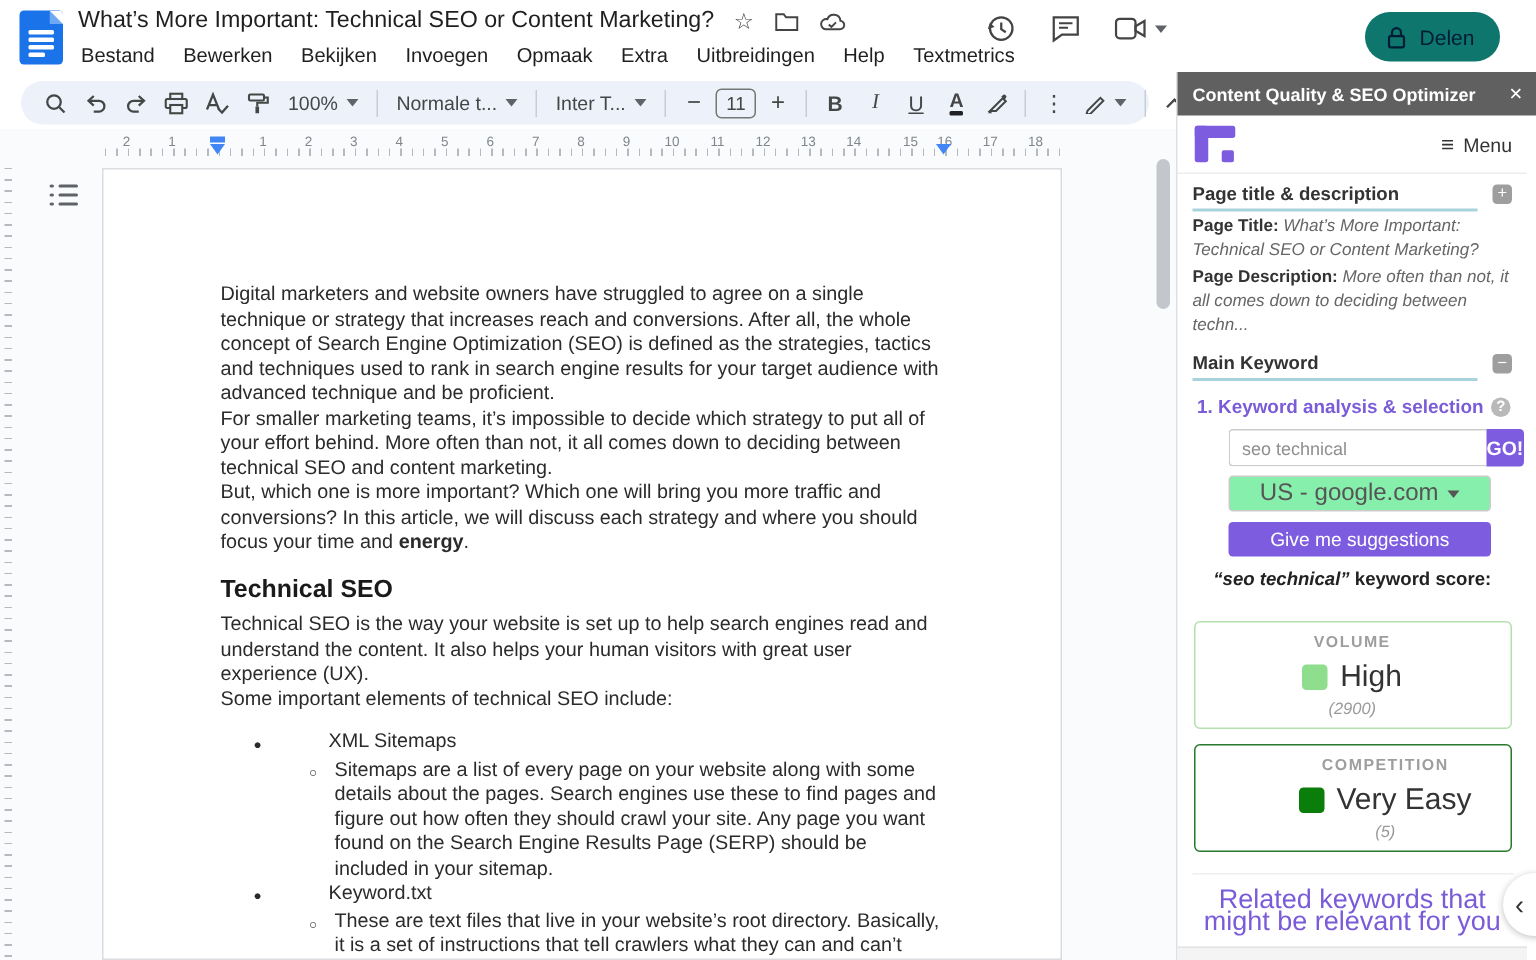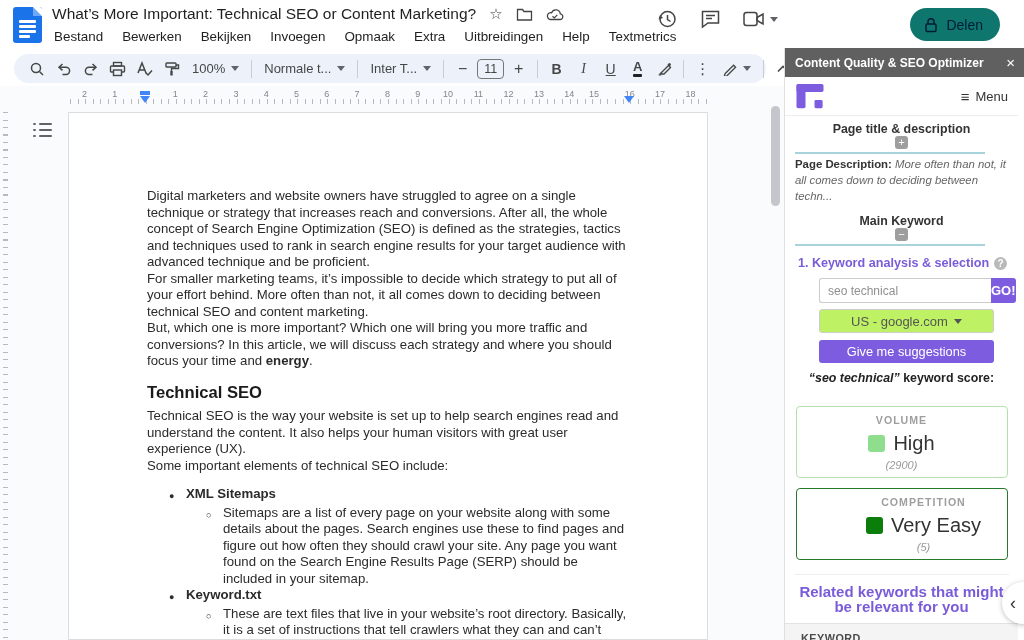--- a/index.html
+++ b/index.html
@@ -58,66 +58,66 @@
   .outline-btn i:nth-child(1){ top:1px; } .outline-btn i:nth-child(2){ top:7px; } .outline-btn i:nth-child(3){ top:13px; }
   .page { position:absolute; left:68px; top:26px; width:640px; height:528px; background:#fff; border:1px solid #dadce0; }
   .doc-scrollbar { position:absolute; left:771px; top:20px; width:9px; height:100px; background:#c3c7cc; border-radius:5px; cursor:grab; }
 
   .doc-body { position:absolute; left:78px; top:75px; width:483px; font-size:13.2px; line-height:16.5px; color:#2b2b2b; }
   .doc-body p { margin:0; }
   .doc-h2 { font-size:16.6px; font-weight:700; color:#1a1a1a; margin:15px 0 7px 0; }
   .doc-list { margin-top:12px; }
   .li-main { display:flex; }
   .li-main .mk { flex:0 0 17px; margin-left:22px; font-size:9px; padding-top:2px; }
-  .li-main .tt { font-weight:700; }
+  .li-main .tt { font-weight:400;margin-left:33px; }
   .li-sub { display:flex; }
   .li-sub .mk { flex:0 0 17px; margin-left:59px; font-size:9px; padding-top:2px; color:#2b2b2b; }
   .li-sub .tx { flex:1; }
 
   
   .sidebar { position:absolute; left:784px; top:48px; width:260px; height:592px; background:#fff; border-left:1px solid #e0e0e0; }
   .sb-header { position:absolute; left:0; top:0; width:240px; height:29px; background:#606060; display:flex; align-items:center; justify-content:space-between; padding:0 10px; }
   .sb-header .sb-title { color:#fff; font-size:12px; font-weight:700; }
   .sb-close { color:#fff; font-size:15px; cursor:pointer; line-height:1; }
   .sb-scrolltrack { position:absolute; right:0; top:29px; width:7px; height:563px; background:#f1f1f1; }
   .sb-scrollthumb { position:absolute; right:0; top:34px; width:7px; height:148px; background:#c4c4c4; cursor:grab; }
   .sb-body { position:absolute; left:0; top:29px; width:233px; }
   .logo-row { display:flex; align-items:center; justify-content:space-between; padding:6px 10px 5px 10px; border-bottom:1px solid #ededed; }
   .menu-link { display:flex; align-items:center; gap:6px; font-size:13px; color:#333; cursor:pointer; }
   .menu-link .hb { font-size:15px; font-weight:700; }
   .sb-section { padding:6px 10px 0 10px; }
-  .sec-head-row { display:flex; align-items:center; justify-content:space-between;flex-direction:column; }
+  .sec-head-row { display:flex; align-items:flex-end; justify-content:space-between; }
   .sec-head { font-size:12.4px; font-weight:700; color:#333; }
   .teal-line { height:2px; background:#a9d3dc; margin-top:3px; }
   .sq-btn { width:13px; height:13px; background:#9e9e9e; border-radius:3px; color:#fff; font-size:11px; line-height:12px; text-align:center; cursor:pointer; flex:0 0 auto; }
   .meta-line { font-size:11.4px; line-height:16px; color:#666; margin-top:2px; }
   .meta-line b { color:#333; font-style:normal; }
   .meta-line .it { font-style:italic; }
   .kw-head { display:flex; align-items:center; gap:5px; padding:10px 0 2px 3px; }
   .kw-head .ph { color:#7a5cd8; font-size:12.6px; font-weight:700; }
   .q-circle { width:13px; height:13px; border-radius:50%; background:#b9b9b9; color:#fff; font-size:10px; font-weight:700; text-align:center; line-height:13px; cursor:pointer; }
   .kw-input-row { display:flex; margin:6px 0 0 24px; width:175px; }
   .kw-input { flex:1; height:25px; border:1px solid #ccc; border-right:none; border-radius:3px 0 0 3px; padding:0 8px; font-size:12px; color:#8f8f8f; font-family:inherit; }
   .go-btn { width:46px; height:25px; background:#7d5ce0; color:#fff; border:none; border-radius:0 3px 3px 0; font-size:13px; font-weight:700; cursor:pointer; }
-  .region-dd { margin:6px 0 0 24px; width:175px; height:24px; border:1px solid #ccc; border-radius:3px; display:flex; align-items:center; justify-content:center; gap:6px; font-size:13px; color:#555; cursor:pointer; background:#bef264; }
+  .region-dd { margin:6px 0 0 24px; width:175px; height:24px; border:1px solid #ccc; border-radius:3px; display:flex; align-items:center; justify-content:center; gap:6px; font-size:16px; color:#555; cursor:pointer; background:#86efac; }
   .dd-caret { width:0; height:0; border-left:4px solid transparent; border-right:4px solid transparent; border-top:5px solid #555; }
   .suggest-btn { margin:7px 0 0 24px; width:175px; height:23px; background:#7d5ce0; color:#fff; border:none; border-radius:3px; font-size:12.8px; cursor:pointer; }
   .score-line { text-align:center; font-size:12.4px; color:#222; margin-top:8px; font-weight:700; }
   .score-line .kwq { font-style:italic; }
   .metric-card { margin:10px auto 0 auto; width:212px; border-radius:4px; padding:7px 0 6px 0; text-align:center; background:#fff; }
   .metric-card.volume { border:1px solid #b4e0ae; margin-top:21px; }
   .metric-card.competition { border:1px solid #27792b;padding-left:44px; }
   .metric-label { font-size:10.6px; font-weight:700; letter-spacing:1px; color:#9e9e9e; }
   .metric-value { display:flex; align-items:center; justify-content:center; gap:8px; margin-top:6px; }
   .metric-sq { width:17px; height:17px; border-radius:3px; }
   .metric-sq.light { background:#8ede8e; }
   .metric-sq.dark { background:#0b7d0b; }
   .metric-text { font-size:20px; color:#333; }
   .metric-count { font-size:11px; font-style:italic; color:#9a9a9a; margin-top:4px; }
-  .related-head { margin:14px auto 0 auto; width:214px; text-align:center; color:#7a5cd8; font-size:15px; line-height:15px; border-top:1px solid #eee; padding-top:9px;font-weight:bold; }
+  .related-head { margin:14px auto 0 auto; width:214px; text-align:center; color:#7a5cd8; font-size:18px; line-height:15px; border-top:1px solid #eee; padding-top:9px; }
   .kw-table-head { margin-top:9px; background:#f4f4f4; border-top:1px solid #e3e3e3; border-bottom:1px solid #e3e3e3; padding:8px 0 8px 16px; font-size:10.8px; font-weight:700; letter-spacing:0.5px; color:#4a4a4a; }
   .collapse-circle { position:absolute; left:1002px; top:582px; width:42px; height:42px; border-radius:50%; background:#fff; box-shadow:0 1px 5px rgba(0,0,0,0.25); display:flex; align-items:center; padding-left:8px; font-size:18px; color:#333; cursor:pointer; z-index:5; }
 
   svg.ic { display:block; }
 </style>
 </head>
 <body>
 
 <div class="app">
 
@@ -286,21 +286,21 @@
           <span class="ruler-num" style="left: 296.5px;">5</span>
           <span class="ruler-num" style="left: 326.8px;">6</span>
           <span class="ruler-num" style="left: 357.1px;">7</span>
           <span class="ruler-num" style="left: 387.4px;">8</span>
           <span class="ruler-num" style="left: 417.7px;">9</span>
           <span class="ruler-num" style="left: 448px;">10</span>
           <span class="ruler-num" style="left: 478.3px;">11</span>
           <span class="ruler-num" style="left: 508.6px;">12</span>
           <span class="ruler-num" style="left: 538.9px;">13</span>
           <span class="ruler-num" style="left: 569.2px;">14</span>
-          <span class="ruler-num" style="left: 594px;">15</span>
+          <span class="ruler-num" style="left: 607px;">15</span>
           <span class="ruler-num" style="left: 629.8px;">16</span>
           <span class="ruler-num" style="left: 660.1px;">17</span>
           <span class="ruler-num" style="left: 690.4px;">18</span>
         </div>
       <div class="ruler-ticks"></div>
       <div class="indent-bar" style="left:145px;"></div>
       <div class="indent-marker" style="left:145px;"></div>
       <div class="indent-marker" style="left:629px;"></div>
     </div>
     <div class="v-ruler"></div>
@@ -363,20 +363,21 @@
           <span>Menu</span>
         </span>
       </div>
 
       <div class="sb-section">
         <div class="sec-head-row">
           <span class="sec-head">Page title &amp; description</span>
           <span class="sq-btn">+</span>
         </div>
         <div class="teal-line" style="width:190px;"></div>
+        <div class="meta-line"><b>Page Title:</b> <span class="it">What’s More Important: Technical SEO or Content Marketing?</span></div>
         <div class="meta-line"><b>Page Description:</b> <span class="it">More often than not, it all comes down to deciding between techn...</span></div>
       </div>
 
       <div class="sb-section" style="padding-top:10px;">
         <div class="sec-head-row">
           <span class="sec-head">Main Keyword</span>
           <span class="sq-btn">−</span>
         </div>
         <div class="teal-line" style="width:190px;"></div>
 

